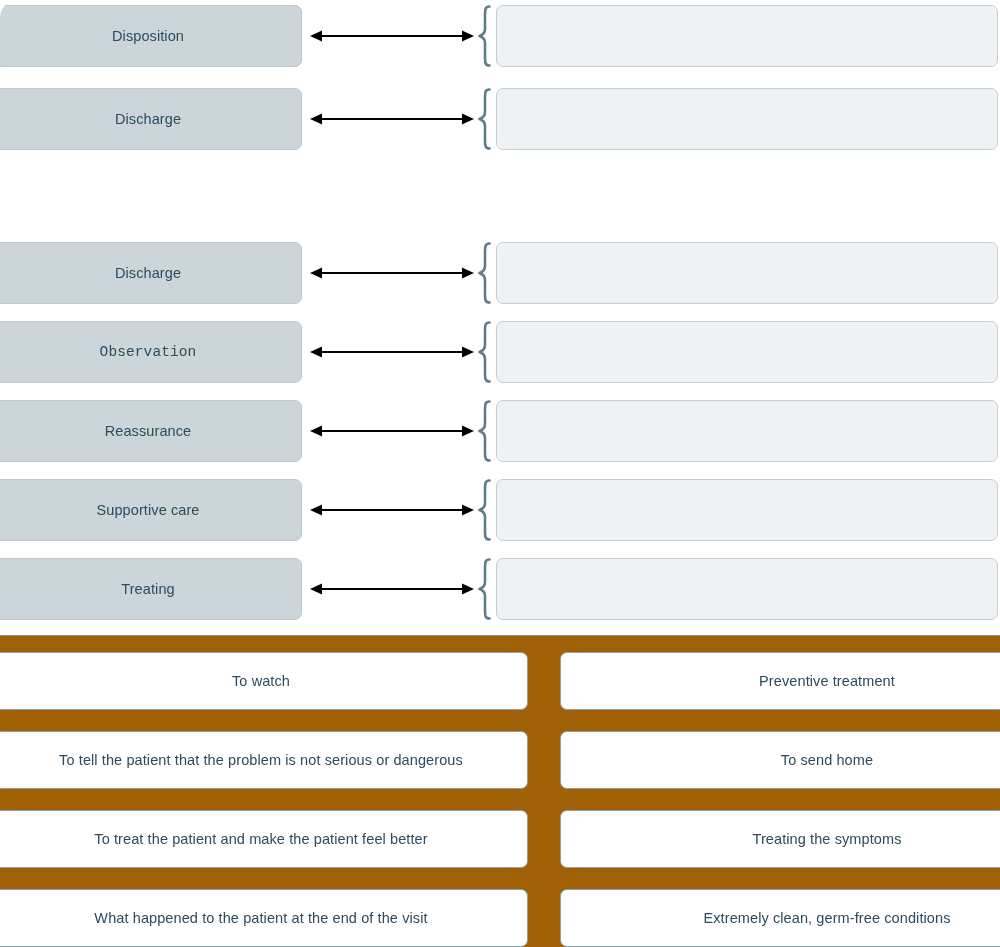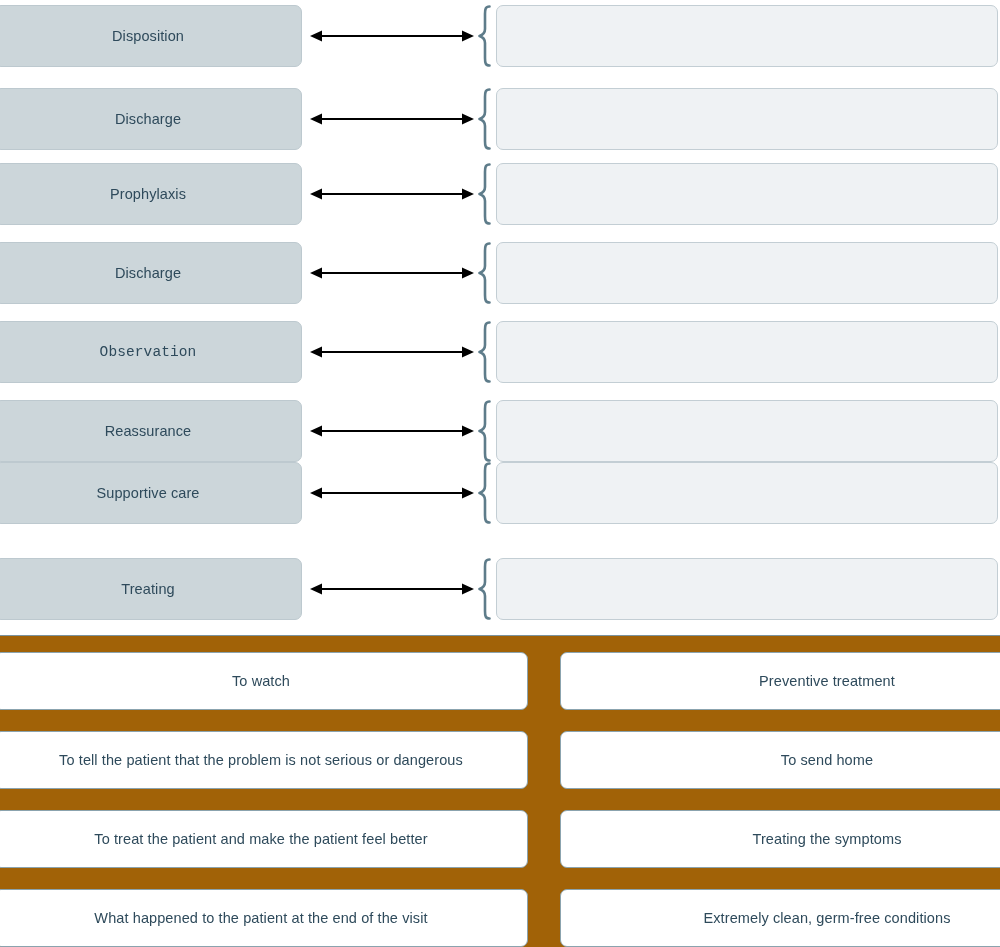--- a/index.html
+++ b/index.html
@@ -22,20 +22,21 @@
 
   
   #match-area {
     position: absolute;
     left: 0;
     top: 0;
     width: 1000px;
     height: 636px;
     background: #ffffff;
     overflow: hidden;
+    border-radius: 18px;
   }
 
   .match-row {
     position: absolute;
     left: 0;
     width: 1000px;
     height: 62px;
   }
 
   
@@ -173,38 +174,20 @@
             <polygon points="165,31 153,25.5 153,36.5" fill="#000000"></polygon>
           </svg>
         </div>
         <div class="brace">
           <svg width="18" height="62" viewBox="0 0 18 62">
             <path d="M13.5 1.5 C9.5 1.5 9 4 9 9 L9 24 C9 28.5 6.5 30 3.5 31 C6.5 32 9 33.5 9 38 L9 53 C9 58 9.5 60.5 13.5 60.5" fill="none" stroke="#5e7c8a" stroke-width="2.6" stroke-linecap="round" stroke-linejoin="round"></path>
           </svg>
         </div>
         <div class="drop-zone"><span class="bank-card-label"></span></div>
       </div>
-      <div class="match-row" style="top: 163px;">
-        <div class="term-chip">
-          <span class="term-chip-label">Prophylaxis</span>
-        </div>
-        <div class="arrow-connector">
-          <svg width="166" height="62" viewBox="0 0 166 62">
-            <line x1="10" y1="31" x2="156" y2="31" stroke="#000000" stroke-width="2.2"></line>
-            <polygon points="1,31 13,25.5 13,36.5" fill="#000000"></polygon>
-            <polygon points="165,31 153,25.5 153,36.5" fill="#000000"></polygon>
-          </svg>
-        </div>
-        <div class="brace">
-          <svg width="18" height="62" viewBox="0 0 18 62">
-            <path d="M13.5 1.5 C9.5 1.5 9 4 9 9 L9 24 C9 28.5 6.5 30 3.5 31 C6.5 32 9 33.5 9 38 L9 53 C9 58 9.5 60.5 13.5 60.5" fill="none" stroke="#5e7c8a" stroke-width="2.6" stroke-linecap="round" stroke-linejoin="round"></path>
-          </svg>
-        </div>
-        <div class="drop-zone"><span class="bank-card-label"></span></div>
-      </div>
       <div class="match-row" style="top: 242px;">
         <div class="term-chip">
           <span class="term-chip-label">Discharge</span>
         </div>
         <div class="arrow-connector">
           <svg width="166" height="62" viewBox="0 0 166 62">
             <line x1="10" y1="31" x2="156" y2="31" stroke="#000000" stroke-width="2.2"></line>
             <polygon points="1,31 13,25.5 13,36.5" fill="#000000"></polygon>
             <polygon points="165,31 153,25.5 153,36.5" fill="#000000"></polygon>
           </svg>
@@ -245,21 +228,21 @@
             <polygon points="165,31 153,25.5 153,36.5" fill="#000000"></polygon>
           </svg>
         </div>
         <div class="brace">
           <svg width="18" height="62" viewBox="0 0 18 62">
             <path d="M13.5 1.5 C9.5 1.5 9 4 9 9 L9 24 C9 28.5 6.5 30 3.5 31 C6.5 32 9 33.5 9 38 L9 53 C9 58 9.5 60.5 13.5 60.5" fill="none" stroke="#5e7c8a" stroke-width="2.6" stroke-linecap="round" stroke-linejoin="round"></path>
           </svg>
         </div>
         <div class="drop-zone"><span class="bank-card-label"></span></div>
       </div>
-      <div class="match-row" style="top: 462px; padding-left: 40px;">
+      <div class="match-row" style="top: 479px; padding-left: 40px;">
         <div class="term-chip">
           <span class="term-chip-label">Supportive care</span>
         </div>
         <div class="arrow-connector">
           <svg width="166" height="62" viewBox="0 0 166 62">
             <line x1="10" y1="31" x2="156" y2="31" stroke="#000000" stroke-width="2.2"></line>
             <polygon points="1,31 13,25.5 13,36.5" fill="#000000"></polygon>
             <polygon points="165,31 153,25.5 153,36.5" fill="#000000"></polygon>
           </svg>
         </div>

